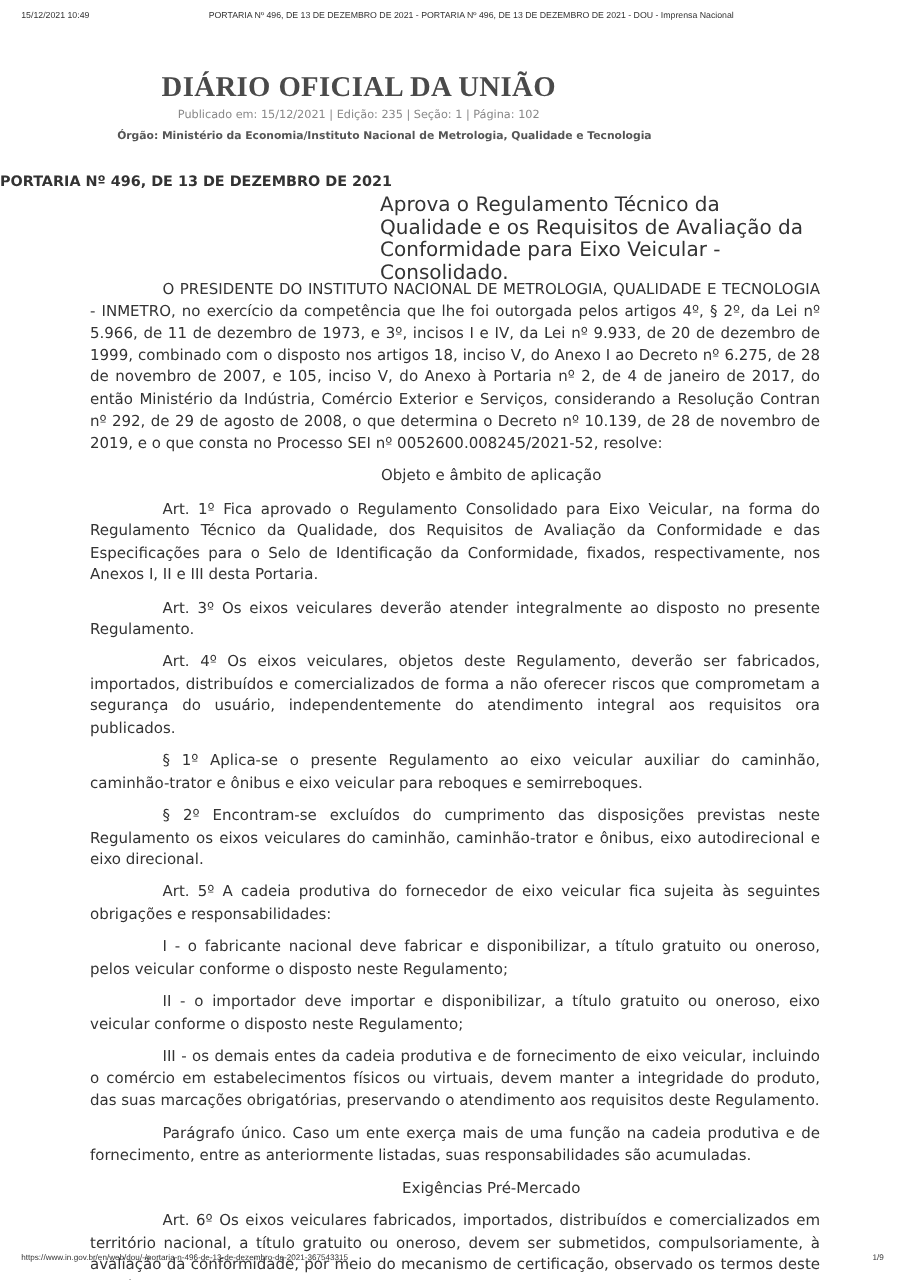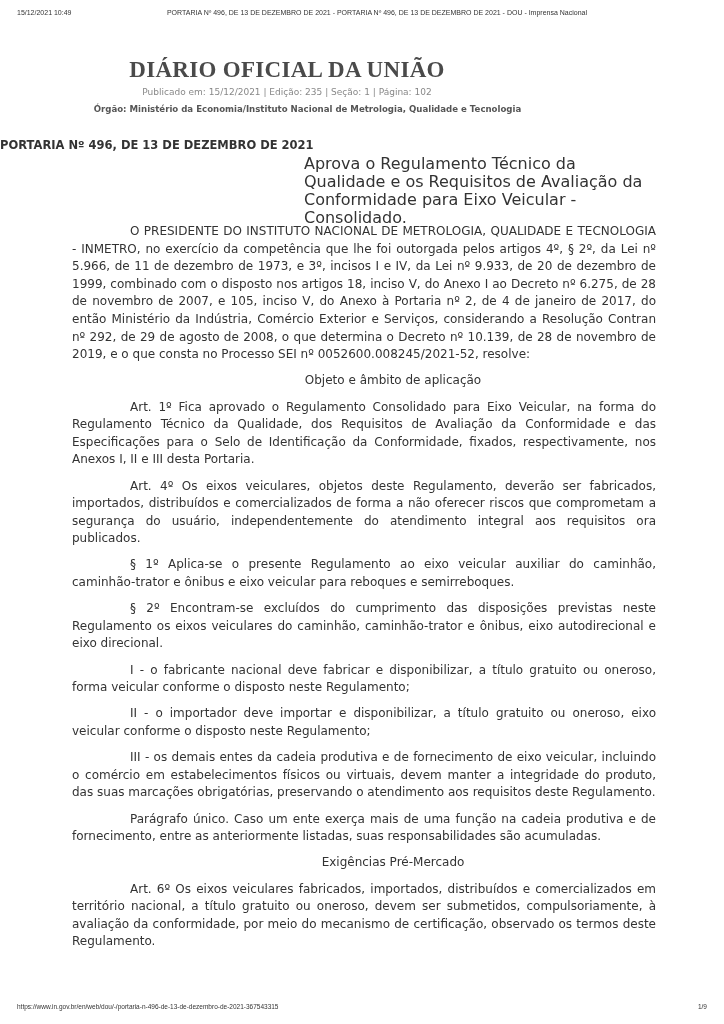--- a/index.html
+++ b/index.html
@@ -70,24 +70,26 @@
 </div>
 
 <div class="doc-title">PORTARIA Nº 496, DE 13 DE DEZEMBRO DE 2021</div>
 
 <div class="ementa">Aprova o Regulamento Técnico da Qualidade e os Requisitos de Avaliação da Conformidade para Eixo Veicular - Consolidado.</div>
 
 <div class="body">
   <p>O PRESIDENTE DO INSTITUTO NACIONAL DE METROLOGIA, QUALIDADE E TECNOLOGIA - INMETRO, no exercício da competência que lhe foi outorgada pelos artigos 4º, § 2º, da Lei nº 5.966, de 11 de dezembro de 1973, e 3º, incisos I e IV, da Lei nº 9.933, de 20 de dezembro de 1999, combinado com o disposto nos artigos 18, inciso V, do Anexo I ao Decreto nº 6.275, de 28 de novembro de 2007, e 105, inciso V, do Anexo à Portaria nº 2, de 4 de janeiro de 2017, do então Ministério da Indústria, Comércio Exterior e Serviços, considerando a Resolução Contran nº 292, de 29 de agosto de 2008, o que determina o Decreto nº 10.139, de 28 de novembro de 2019, e o que consta no Processo SEI nº 0052600.008245/2021-52, resolve:</p>
   <p class="section">Objeto e âmbito de aplicação</p>
   <p>Art. 1º Fica aprovado o Regulamento Consolidado para Eixo Veicular, na forma do Regulamento Técnico da Qualidade, dos Requisitos de Avaliação da Conformidade e das Especificações para o Selo de Identificação da Conformidade, fixados, respectivamente, nos Anexos I, II e III desta Portaria.</p>
+  <p>Art. 3º Os eixos veiculares deverão atender integralmente ao disposto no presente Regulamento.</p>
   <p>Art. 4º Os eixos veiculares, objetos deste Regulamento, deverão ser fabricados, importados, distribuídos e comercializados de forma a não oferecer riscos que comprometam a segurança do usuário, independentemente do atendimento integral aos requisitos ora publicados.</p>
   <p>§ 1º Aplica-se o presente Regulamento ao eixo veicular auxiliar do caminhão, caminhão-trator e ônibus e eixo veicular para reboques e semirreboques.</p>
   <p>§ 2º Encontram-se excluídos do cumprimento das disposições previstas neste Regulamento os eixos veiculares do caminhão, caminhão-trator e ônibus, eixo autodirecional e eixo direcional.</p>
-  <p>I - o fabricante nacional deve fabricar e disponibilizar, a título gratuito ou oneroso, forma veicular conforme o disposto neste Regulamento;</p>
+  <p>Art. 5º A cadeia produtiva do fornecedor de eixo veicular fica sujeita às seguintes obrigações e responsabilidades:</p>
+  <p>I - o fabricante nacional deve fabricar e disponibilizar, a título gratuito ou oneroso, pelos veicular conforme o disposto neste Regulamento;</p>
   <p>II - o importador deve importar e disponibilizar, a título gratuito ou oneroso, eixo veicular conforme o disposto neste Regulamento;</p>
   <p>III - os demais entes da cadeia produtiva e de fornecimento de eixo veicular, incluindo o comércio em estabelecimentos físicos ou virtuais, devem manter a integridade do produto, das suas marcações obrigatórias, preservando o atendimento aos requisitos deste Regulamento.</p>
   <p>Parágrafo único. Caso um ente exerça mais de uma função na cadeia produtiva e de fornecimento, entre as anteriormente listadas, suas responsabilidades são acumuladas.</p>
   <p class="section">Exigências Pré-Mercado</p>
   <p>Art. 6º Os eixos veiculares fabricados, importados, distribuídos e comercializados em território nacional, a título gratuito ou oneroso, devem ser submetidos, compulsoriamente, à avaliação da conformidade, por meio do mecanismo de certificação, observado os termos deste Regulamento.</p>
 </div>
 
 <div class="print-footer">
   <a class="url">https://www.in.gov.br/en/web/dou/-/portaria-n-496-de-13-de-dezembro-de-2021-367543315</a>
   <span class="pagenum">1/9</span>

